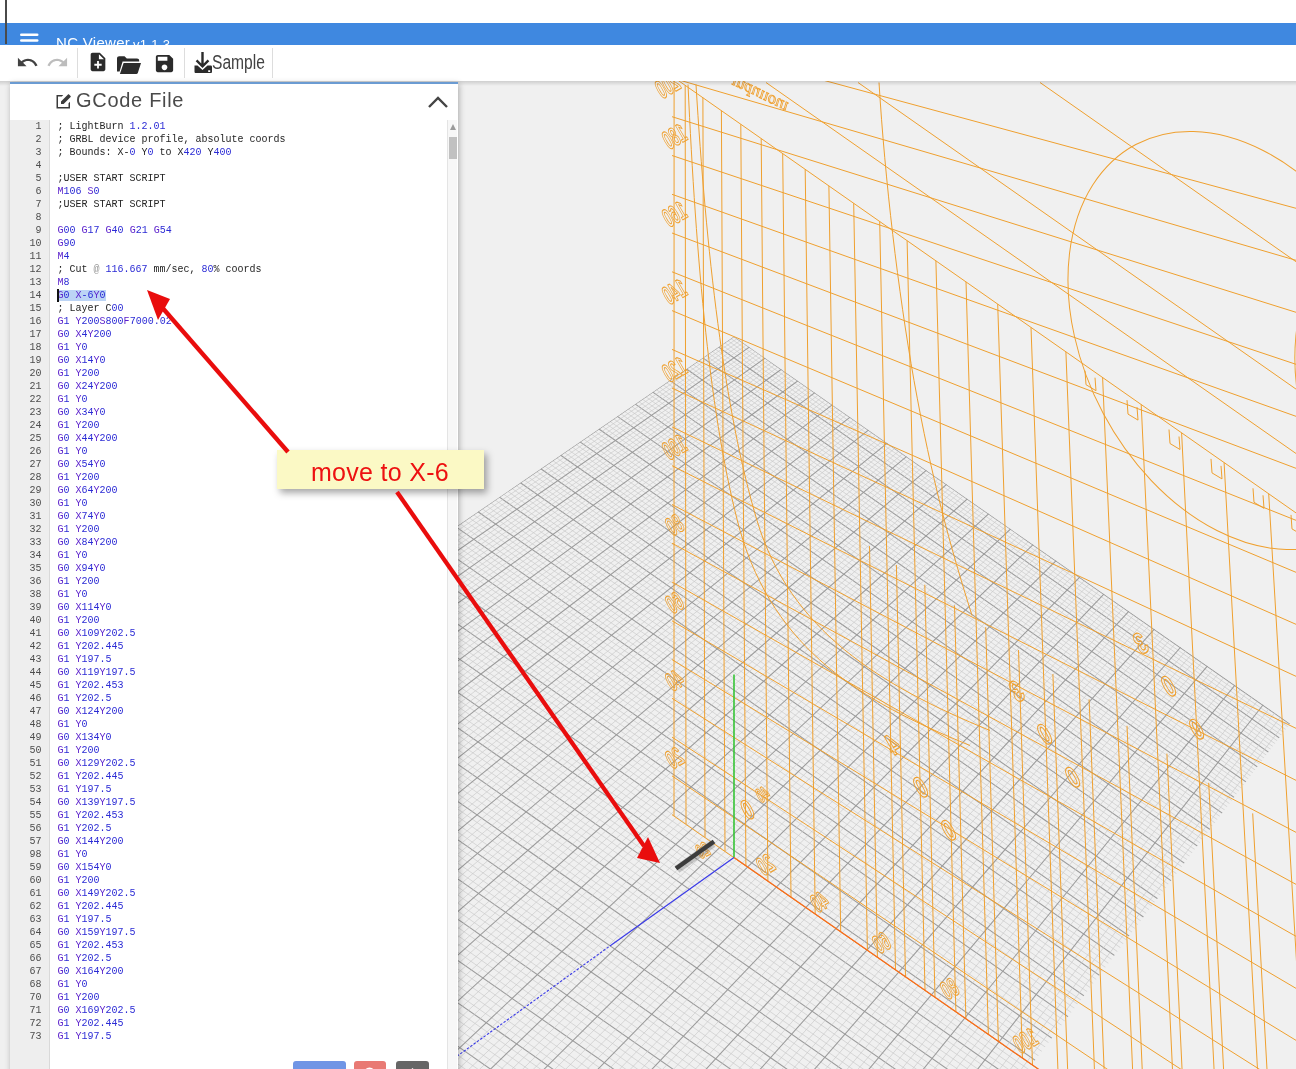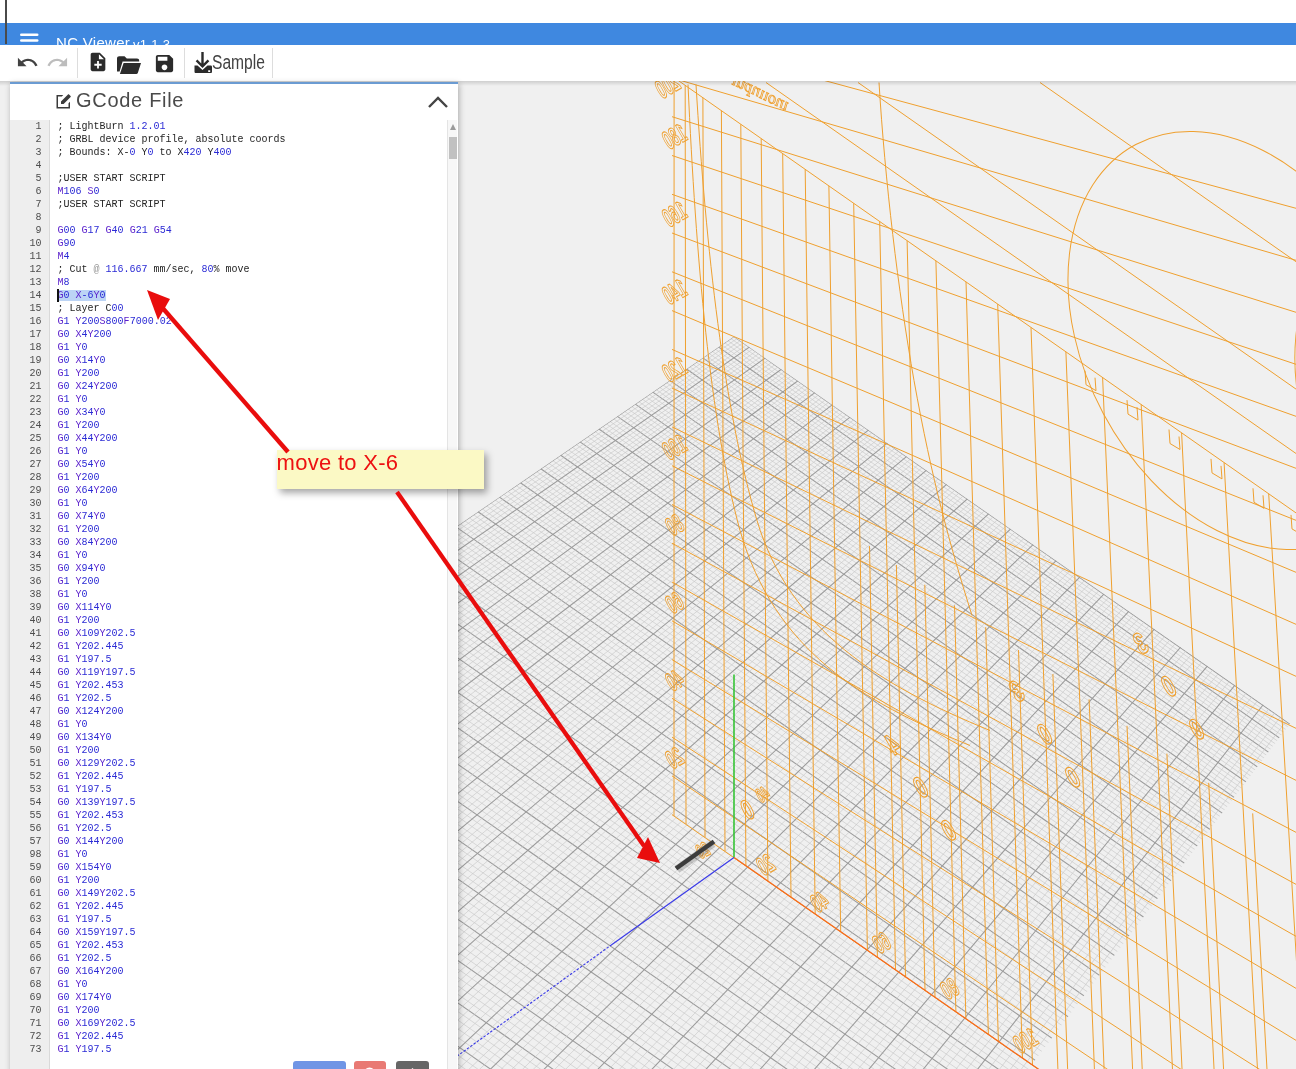--- a/index.html
+++ b/index.html
@@ -28,21 +28,21 @@
 .ct u { text-decoration:none; color:#999; }
 .sel { background:#bcd4f5; }
 .cur { position:absolute; left:-0.5px; top:0; width:2px; height:13px; background:#111; }
 #gutterfill { position:absolute; left:0; top:36px; width:39.5px; height:964px; background:#eeeeee; border-right:1px solid #d9d9d9; }
 #sbar { position:absolute; right:0.5px; top:36px; width:10px; height:964px; background:#f7f7f7; border-left:1px solid #e4e4e4; }
 #sbar .up { position:absolute; top:4px; left:1.5px; width:0; height:0; border-left:3.5px solid transparent; border-right:3.5px solid transparent; border-bottom:6px solid #9a9a9a; }
 #sbar .th { position:absolute; top:17px; left:1px; width:7.5px; height:22px; background:#c1c1c1; }
 .btn { position:absolute; top:977px; height:30px; border-radius:3px; }
 #label { position:absolute; left:276.5px; top:450px; width:207px; height:39px; background:#fbf9c5;
   box-shadow:3px 4px 7px rgba(0,0,0,0.35); z-index:30; }
-#label span { display:block; text-align:left; font-size:22px; color:#ed1111; margin-top:0; letter-spacing:0.3px; }
+#label span { display:block; text-align:center; font-size:25px; color:#ed1111; margin-top:8px; letter-spacing:0.3px; }
 svg { position:absolute; }
 </style></head>
 <body>
 <div id="viewport">
   <svg width="1296" height="989" viewBox="0 80.5 1296 989" style="left:0;top:0">
   <clipPath id="gclip">
         <polygon points="734.0,336.0 1290.0,723.0 1028.0,1069.0 420.0,1069.0 420.0,551.0"></polygon>
       </clipPath>
 <g clip-path="url(#gclip)">
 <line x1="734.0" y1="336.0" x2="1734.0" y2="1033.0" stroke="#9a9a9a" stroke-width="1.05"></line>
@@ -642,21 +642,21 @@
 <div class="cl"><span class="ln">2</span><span class="ct"><i>; GRBL device profile, absolute coords</i></span></div>
 <div class="cl"><span class="ln">3</span><span class="ct"><i>; Bounds: X-</i><b>0</b><i> Y</i><b>0</b><i> to X</i><b>420</b><i> Y</i><b>400</b></span></div>
 <div class="cl"><span class="ln">4</span><span class="ct">&nbsp;</span></div>
 <div class="cl"><span class="ln">5</span><span class="ct"><i>;USER START SCRIPT</i></span></div>
 <div class="cl"><span class="ln">6</span><span class="ct"><em>M</em><b>106</b> <em>S</em><b>0</b></span></div>
 <div class="cl"><span class="ln">7</span><span class="ct"><i>;USER START SCRIPT</i></span></div>
 <div class="cl"><span class="ln">8</span><span class="ct">&nbsp;</span></div>
 <div class="cl"><span class="ln">9</span><span class="ct"><em>G</em><b>00</b> <em>G</em><b>17</b> <em>G</em><b>40</b> <em>G</em><b>21</b> <em>G</em><b>54</b></span></div>
 <div class="cl"><span class="ln">10</span><span class="ct"><em>G</em><b>90</b></span></div>
 <div class="cl"><span class="ln">11</span><span class="ct"><em>M</em><b>4</b></span></div>
-<div class="cl"><span class="ln">12</span><span class="ct"><i>; Cut </i><u>@</u><i> </i><b>116.667</b><i> mm/sec, </i><b>80</b><i>% move</i></span></div>
+<div class="cl"><span class="ln">12</span><span class="ct"><i>; Cut </i><u>@</u><i> </i><b>116.667</b><i> mm/sec, </i><b>80</b><i>% coords</i></span></div>
 <div class="cl"><span class="ln">13</span><span class="ct"><em>M</em><b>8</b></span></div>
 <div class="cl"><span class="ln">14</span><span class="ct"><span class="cur"></span><span class="sel"><em>G</em><b>0</b> <em>X</em><b>-6</b><em>Y</em><b>0</b></span></span></div>
 <div class="cl"><span class="ln">15</span><span class="ct"><i>; Layer C</i><b>00</b></span></div>
 <div class="cl"><span class="ln">16</span><span class="ct"><em>G</em><b>1</b> <em>Y</em><b>200</b><em>S</em><b>800</b><em>F</em><b>7000.02</b></span></div>
 <div class="cl"><span class="ln">17</span><span class="ct"><em>G</em><b>0</b> <em>X</em><b>4</b><em>Y</em><b>200</b></span></div>
 <div class="cl"><span class="ln">18</span><span class="ct"><em>G</em><b>1</b> <em>Y</em><b>0</b></span></div>
 <div class="cl"><span class="ln">19</span><span class="ct"><em>G</em><b>0</b> <em>X</em><b>14</b><em>Y</em><b>0</b></span></div>
 <div class="cl"><span class="ln">20</span><span class="ct"><em>G</em><b>1</b> <em>Y</em><b>200</b></span></div>
 <div class="cl"><span class="ln">21</span><span class="ct"><em>G</em><b>0</b> <em>X</em><b>24</b><em>Y</em><b>200</b></span></div>
 <div class="cl"><span class="ln">22</span><span class="ct"><em>G</em><b>1</b> <em>Y</em><b>0</b></span></div>
@@ -698,21 +698,20 @@
 <div class="cl"><span class="ln">59</span><span class="ct"><em>G</em><b>0</b> <em>X</em><b>154</b><em>Y</em><b>0</b></span></div>
 <div class="cl"><span class="ln">60</span><span class="ct"><em>G</em><b>1</b> <em>Y</em><b>200</b></span></div>
 <div class="cl"><span class="ln">61</span><span class="ct"><em>G</em><b>0</b> <em>X</em><b>149</b><em>Y</em><b>202.5</b></span></div>
 <div class="cl"><span class="ln">62</span><span class="ct"><em>G</em><b>1</b> <em>Y</em><b>202.445</b></span></div>
 <div class="cl"><span class="ln">63</span><span class="ct"><em>G</em><b>1</b> <em>Y</em><b>197.5</b></span></div>
 <div class="cl"><span class="ln">64</span><span class="ct"><em>G</em><b>0</b> <em>X</em><b>159</b><em>Y</em><b>197.5</b></span></div>
 <div class="cl"><span class="ln">65</span><span class="ct"><em>G</em><b>1</b> <em>Y</em><b>202.453</b></span></div>
 <div class="cl"><span class="ln">66</span><span class="ct"><em>G</em><b>1</b> <em>Y</em><b>202.5</b></span></div>
 <div class="cl"><span class="ln">67</span><span class="ct"><em>G</em><b>0</b> <em>X</em><b>164</b><em>Y</em><b>200</b></span></div>
 <div class="cl"><span class="ln">68</span><span class="ct"><em>G</em><b>1</b> <em>Y</em><b>0</b></span></div>
-<div class="cl"><span class="ln">69</span><span class="ct"><em>G</em><b>0</b> <em>X</em><b>174</b><em>Y</em><b>0</b></span></div>
 <div class="cl"><span class="ln">70</span><span class="ct"><em>G</em><b>1</b> <em>Y</em><b>200</b></span></div>
 <div class="cl"><span class="ln">71</span><span class="ct"><em>G</em><b>0</b> <em>X</em><b>169</b><em>Y</em><b>202.5</b></span></div>
 <div class="cl"><span class="ln">72</span><span class="ct"><em>G</em><b>1</b> <em>Y</em><b>202.445</b></span></div>
 <div class="cl"><span class="ln">73</span><span class="ct"><em>G</em><b>1</b> <em>Y</em><b>197.5</b></span></div>
   </div>
   <div id="sbar">
       <div class="up"></div>
       <div class="th"></div>
     </div>
   <div class="btn" style="left:283px;width:53px;background:#7095e5;color:#fff;font-size:13px;font-weight:bold;text-align:center;padding-top:5px">PLOT</div>

